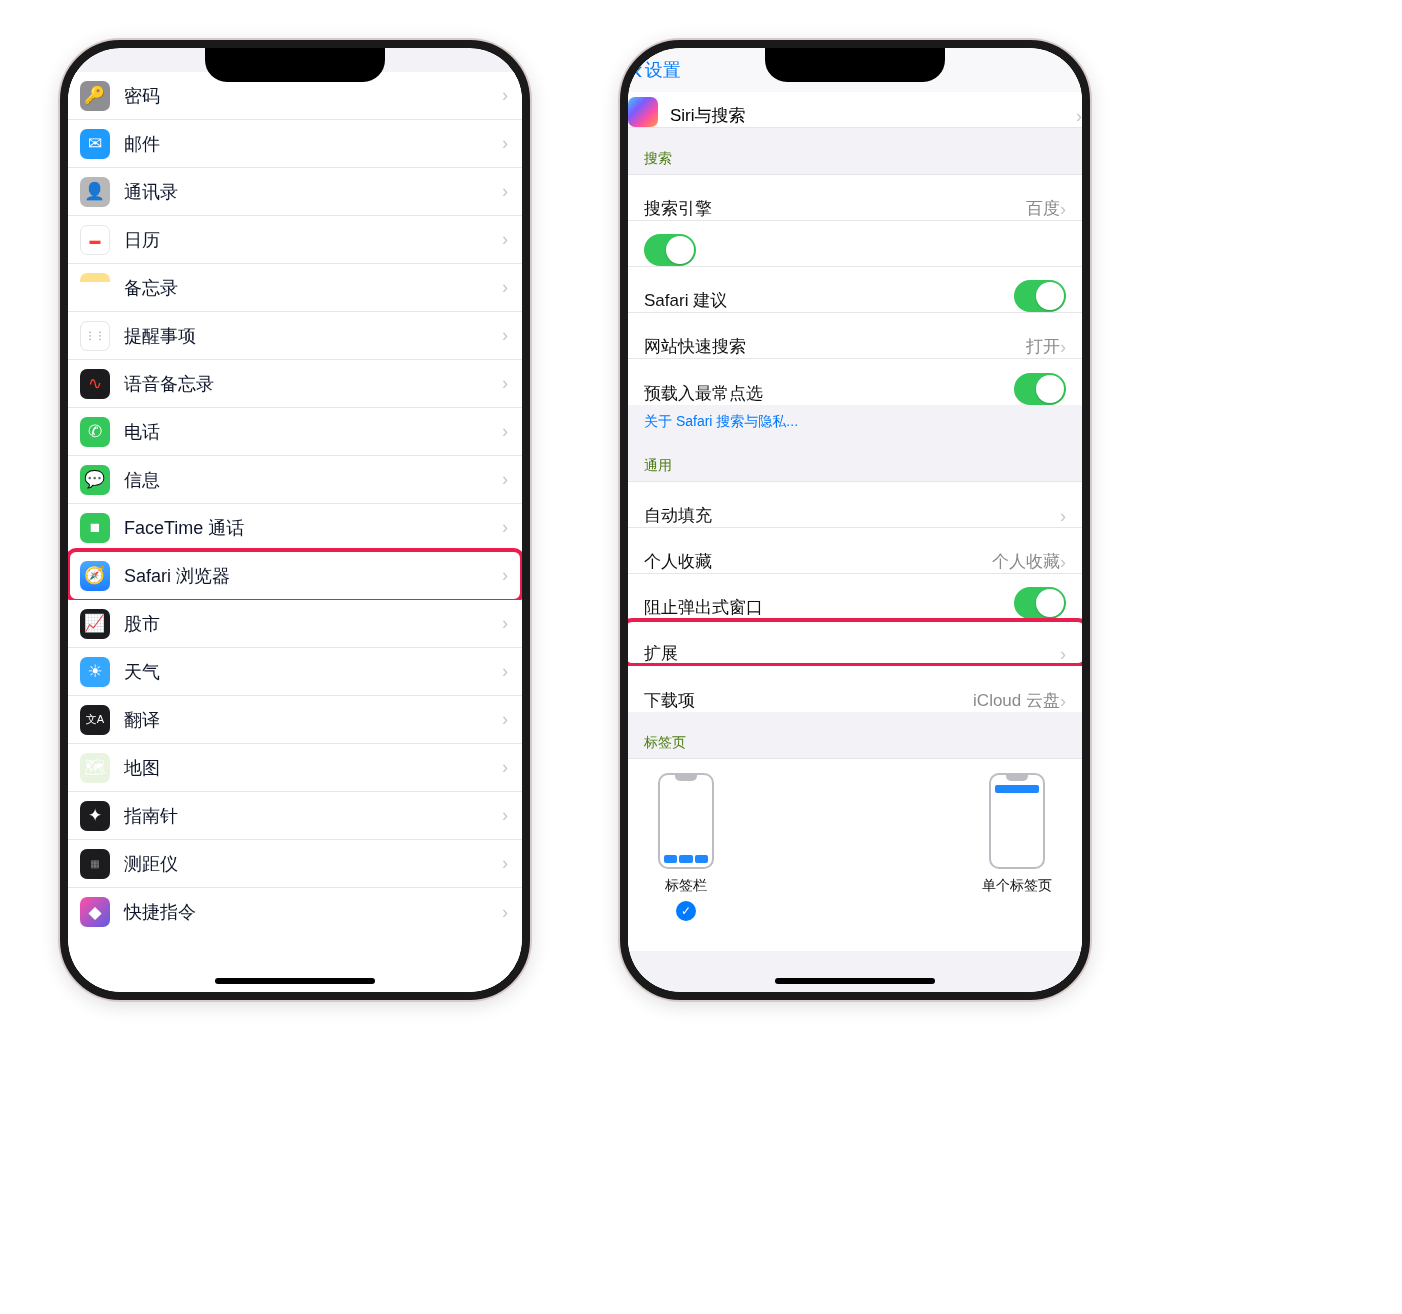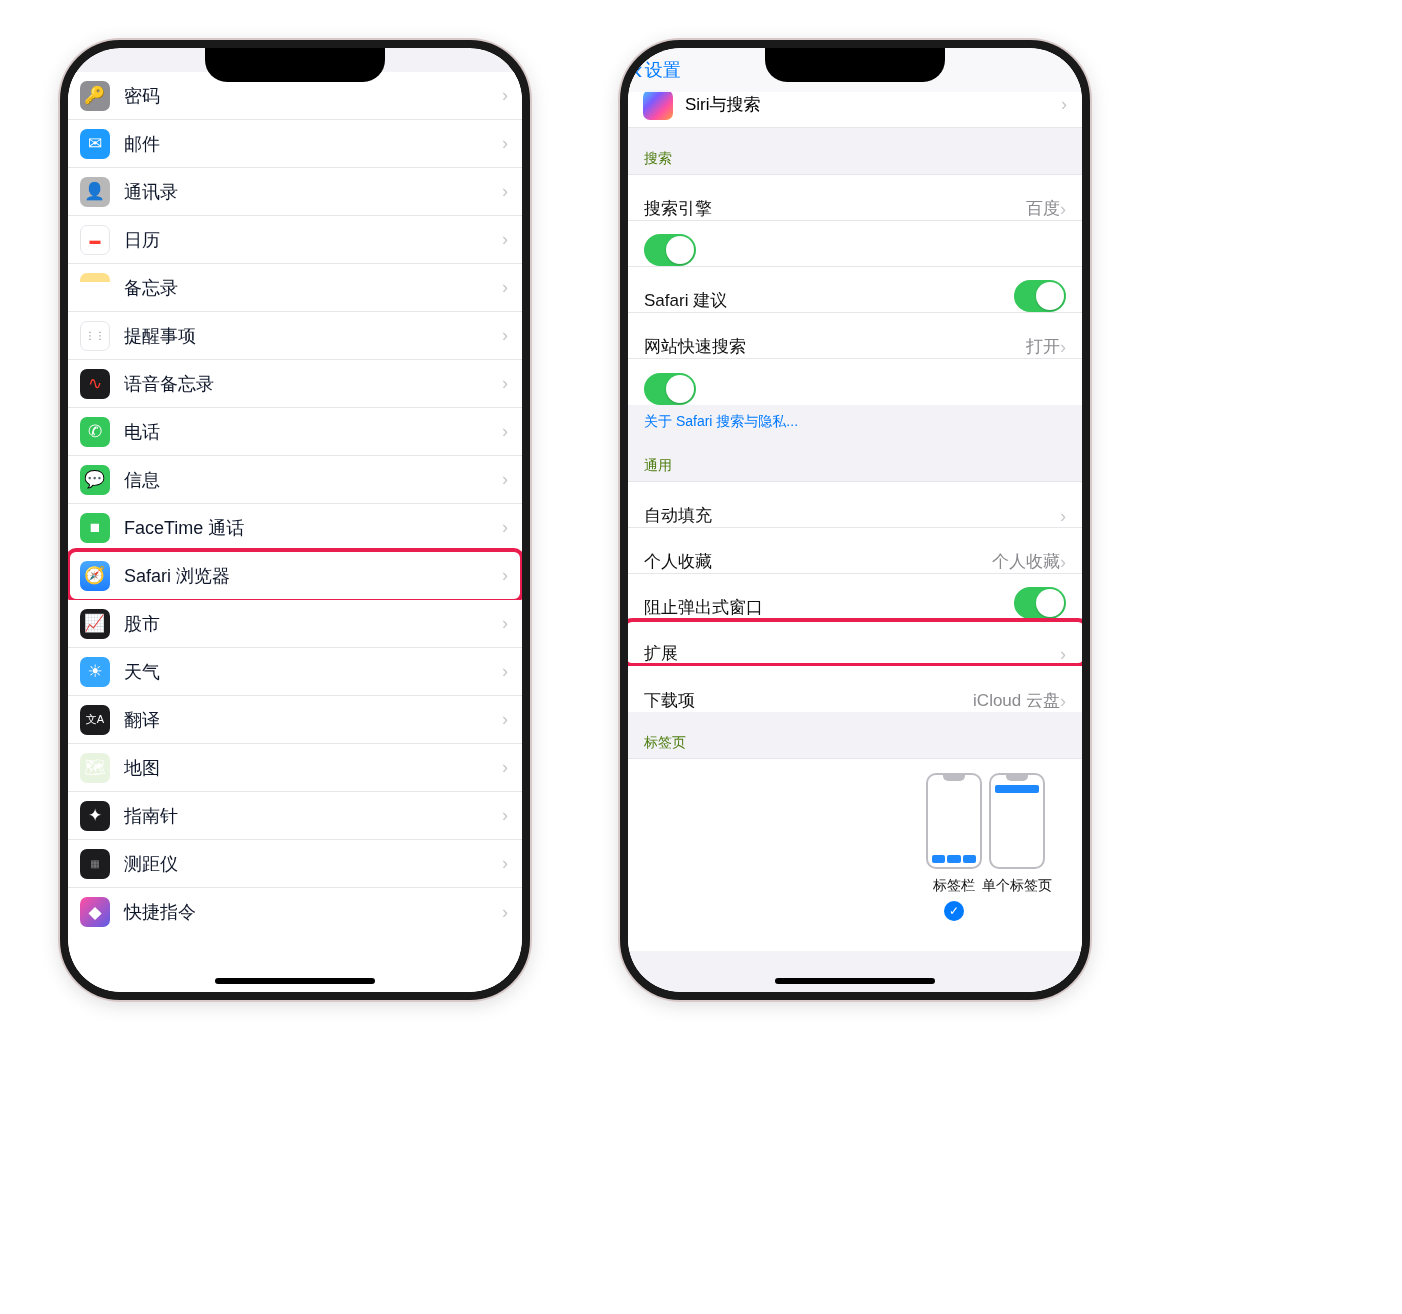--- a/index.html
+++ b/index.html
@@ -105,24 +105,24 @@
   }
   .back-chev { color: #007aff; font-size: 26px; font-weight: 300; }
   .back-label { color: #007aff; font-size: 18px; margin-left: 2px; }
   .safari-content {
     position: absolute;
     top: 34px; left: 0; right: 0; bottom: 0;
     background: #f2f2f7;
     overflow: hidden;
   }
   .siri-row {
-    display: flex; align-items: center;
+    display: flex; align-items: flex-end;
     height: 46px;
     background: #fff;
-    padding: 0 15px;
+    padding: 0 0;
     border-bottom: 1px solid #e5e5ea;
   }
   .siri-row .siri-icon {
     width: 30px; height: 30px;
     border-radius: 7px;
     background: linear-gradient(135deg,#45c6ff,#7b5cff,#ff4fa3,#ff9a3d);
     margin-right: 12px;
   }
   .section-header {
     font-size: 14px;
@@ -160,21 +160,21 @@
     border-radius: 50%;
     box-shadow: 0 1px 2px rgba(0,0,0,0.2);
   }
   .footer-link {
     font-size: 14px;
     color: #007aff;
     padding: 8px 16px 4px;
   }
   .tab-layout-area {
     display: flex;
-    justify-content: flex-end;
+    justify-content: space-between;
     padding: 14px 30px 30px;
     background: #fff;
     border-top: 1px solid #e5e5ea;
   }
   .tab-option { text-align: center; }
   .phone-mini {
     width: 56px; height: 96px;
     border: 2px solid #bcbcc2;
     border-radius: 10px;
     margin: 0 auto 8px;
@@ -357,20 +357,21 @@
         <div class="srow">
           <div class="rlabel">Safari 建议</div>
           <div class="toggle"></div>
         </div>
         <div class="srow">
           <div class="rlabel">网站快速搜索</div>
           <div class="rvalue">打开</div>
           <div class="chev">›</div>
         </div>
         <div class="srow" style="border-bottom:none;">
+          <div class="rlabel">预载入最常点选</div>
           <div class="toggle"></div>
         </div>
       </div>
       <div class="footer-link">关于 Safari 搜索与隐私...</div>
 
       <div class="section-header">通用</div>
       <div class="group">
         <div class="srow">
           <div class="rlabel">自动填充</div>
           <div class="chev">›</div>

